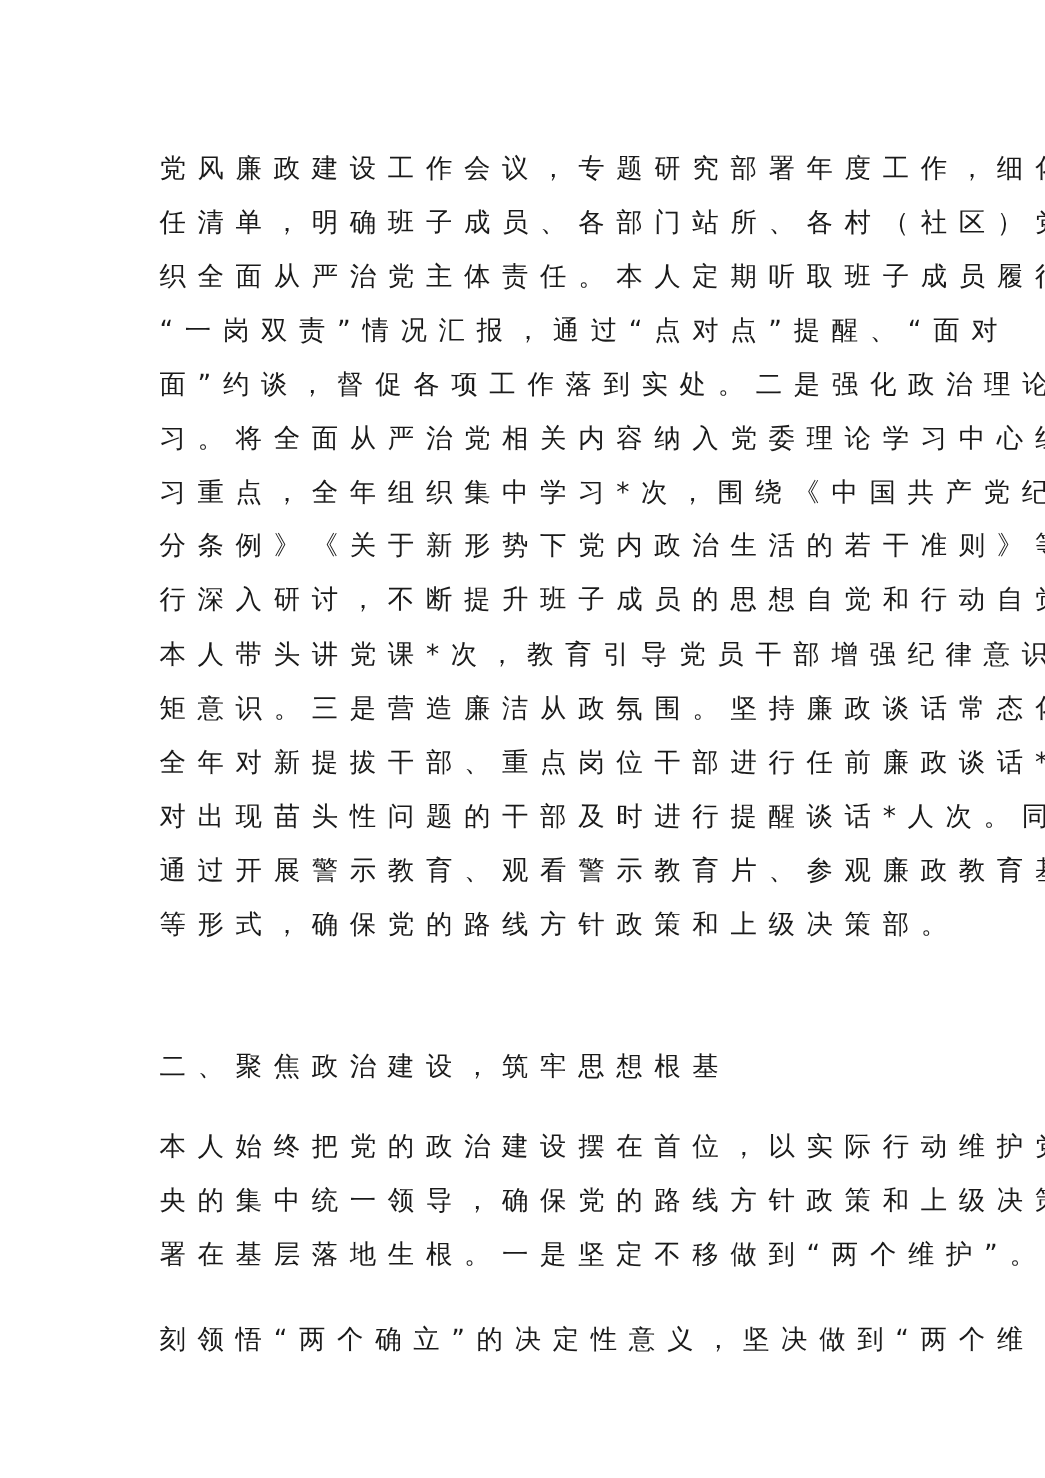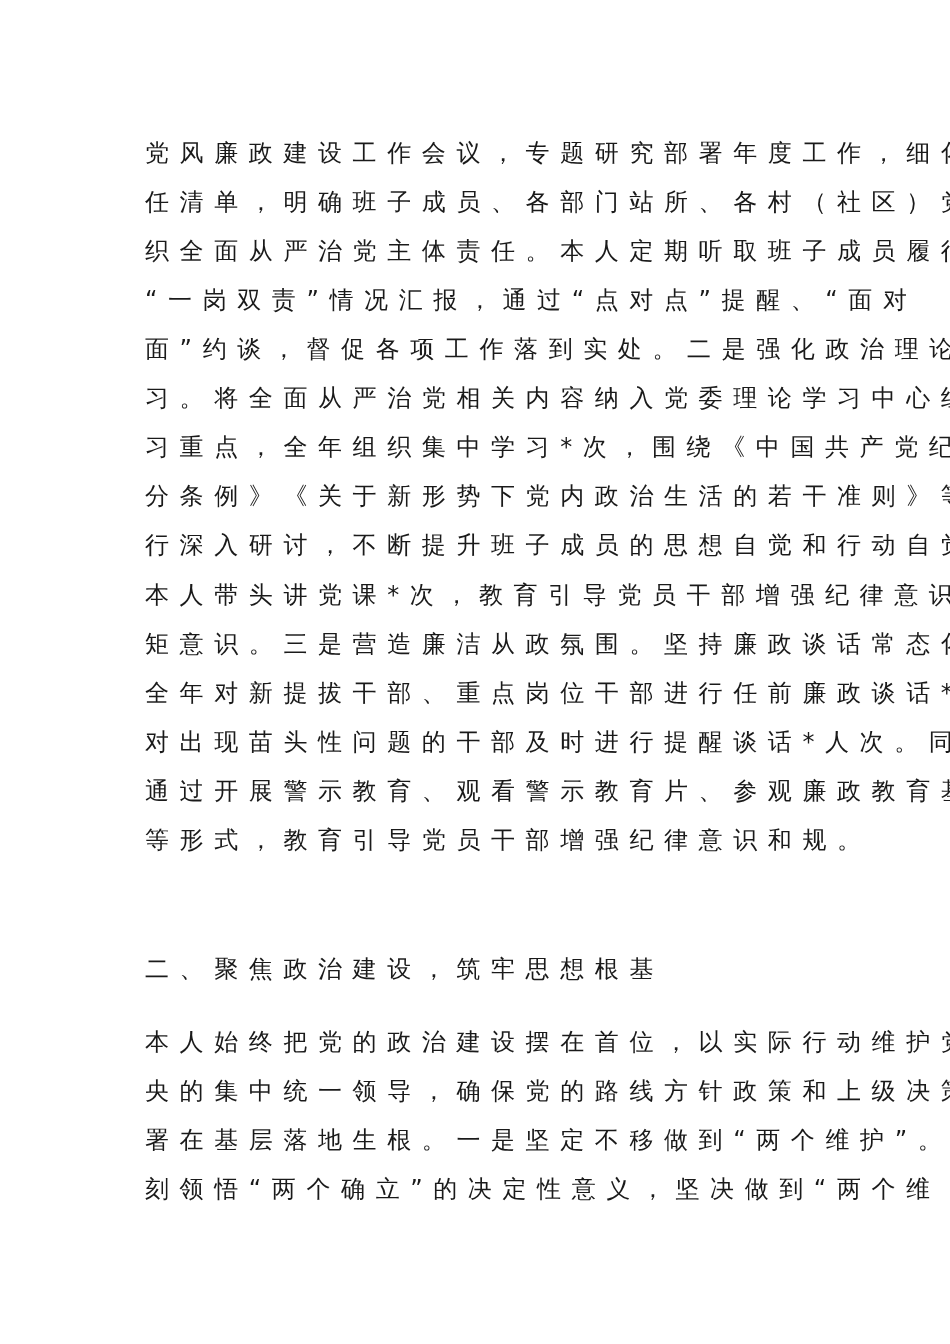--- a/index.html
+++ b/index.html
@@ -29,24 +29,24 @@
     <div class="line" style="top:334px">面”约谈，督促各项工作落到实处。二是强化政治理论学</div>
     <div class="line" style="top:383px">习。将全面从严治党相关内容纳入党委理论学习中心组学</div>
     <div class="line" style="top:432px">习重点，全年组织集中学习*次，围绕《中国共产党纪律处</div>
     <div class="line" style="top:481px">分条例》《关于新形势下党内政治生活的若干准则》等进</div>
     <div class="line" style="top:530px">行深入研讨，不断提升班子成员的思想自觉和行动自觉。</div>
     <div class="line" style="top:580px">本人带头讲党课*次，教育引导党员干部增强纪律意识和规</div>
     <div class="line" style="top:629px">矩意识。三是营造廉洁从政氛围。坚持廉政谈话常态化，</div>
     <div class="line" style="top:678px">全年对新提拔干部、重点岗位干部进行任前廉政谈话*人次，</div>
     <div class="line" style="top:727px">对出现苗头性问题的干部及时进行提醒谈话*人次。同时，</div>
     <div class="line" style="top:776px">通过开展警示教育、观看警示教育片、参观廉政教育基地</div>
-    <div class="line" style="top:825px">等形式，教育引导党员干部增强纪律意识和规。</div>
+    <div class="line" style="top:825px">等形式，确保党的路线方针政策和上级决策部。</div>
   </div>
 
   <div class="line" style="top:954px">二、聚焦政治建设，筑牢思想根基</div>
 
   <div>
     <div class="line" style="top:1027px">本人始终把党的政治建设摆在首位，以实际行动维护党中</div>
     <div class="line" style="top:1076px">央的集中统一领导，确保党的路线方针政策和上级决策部</div>
     <div class="line" style="top:1125px">署在基层落地生根。一是坚定不移做到“两个维护”。深</div>
-    <div class="line" style="top:1174px">刻领悟“两个确立”的决定性意义，坚决做到“两个维</div>
+    <div class="line" style="top:1202px">刻领悟“两个确立”的决定性意义，坚决做到“两个维</div>
   </div>
 </div>
 
 </body></html>

